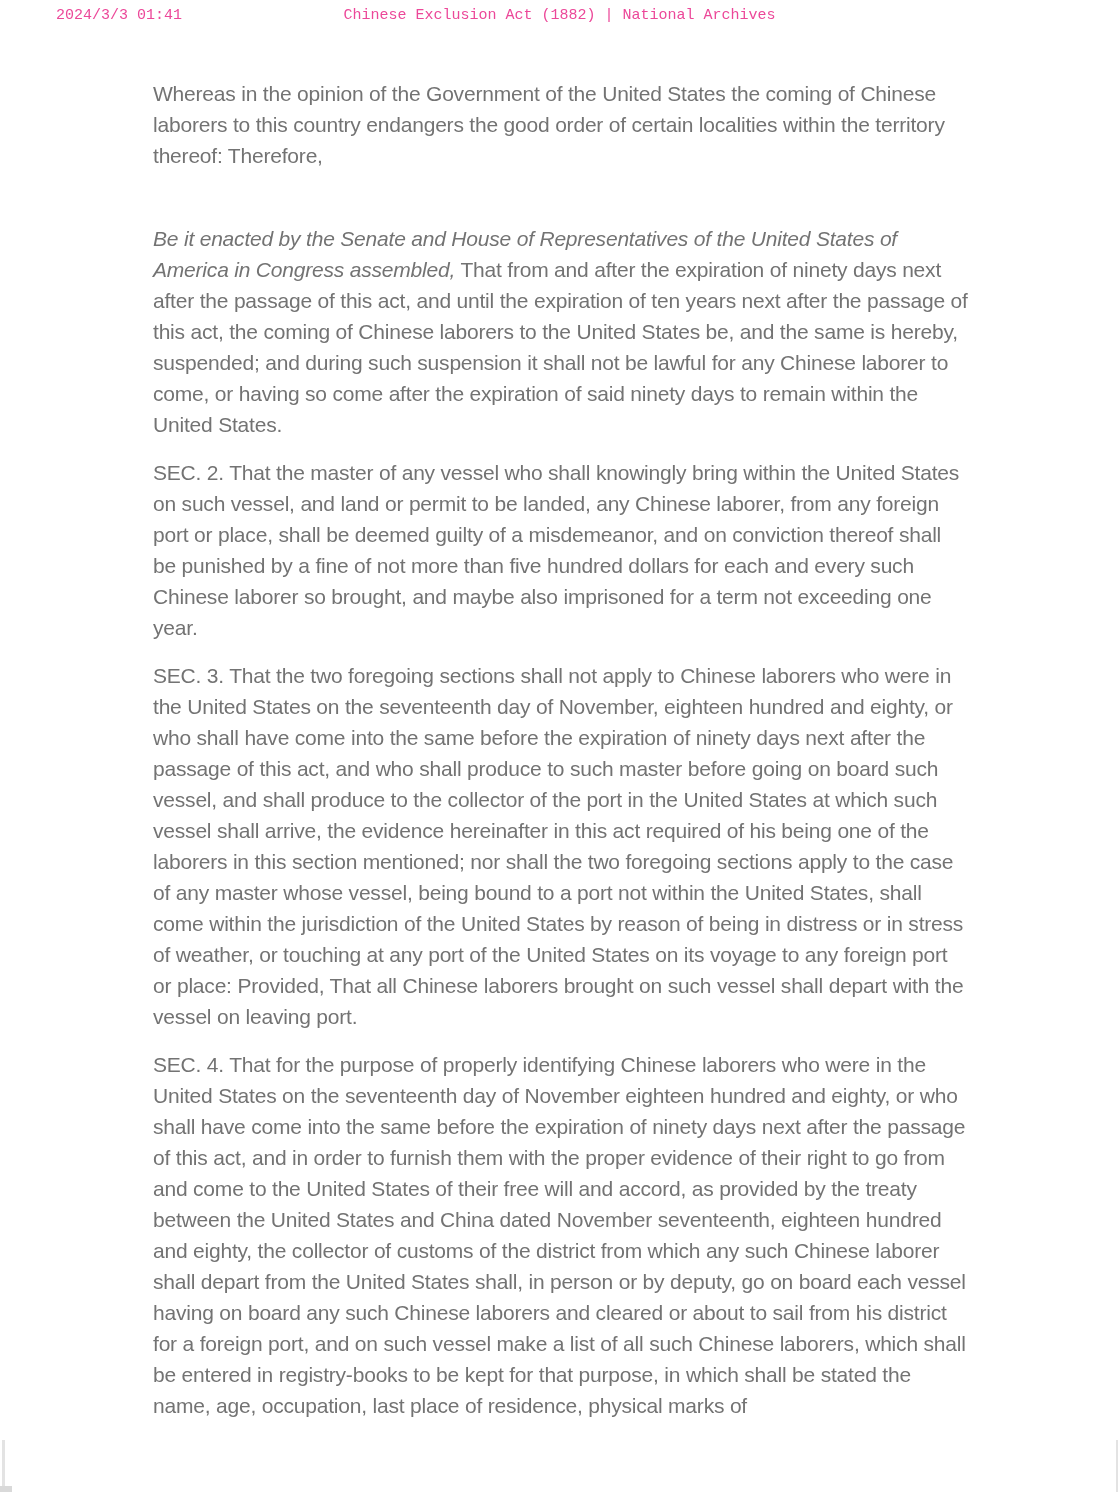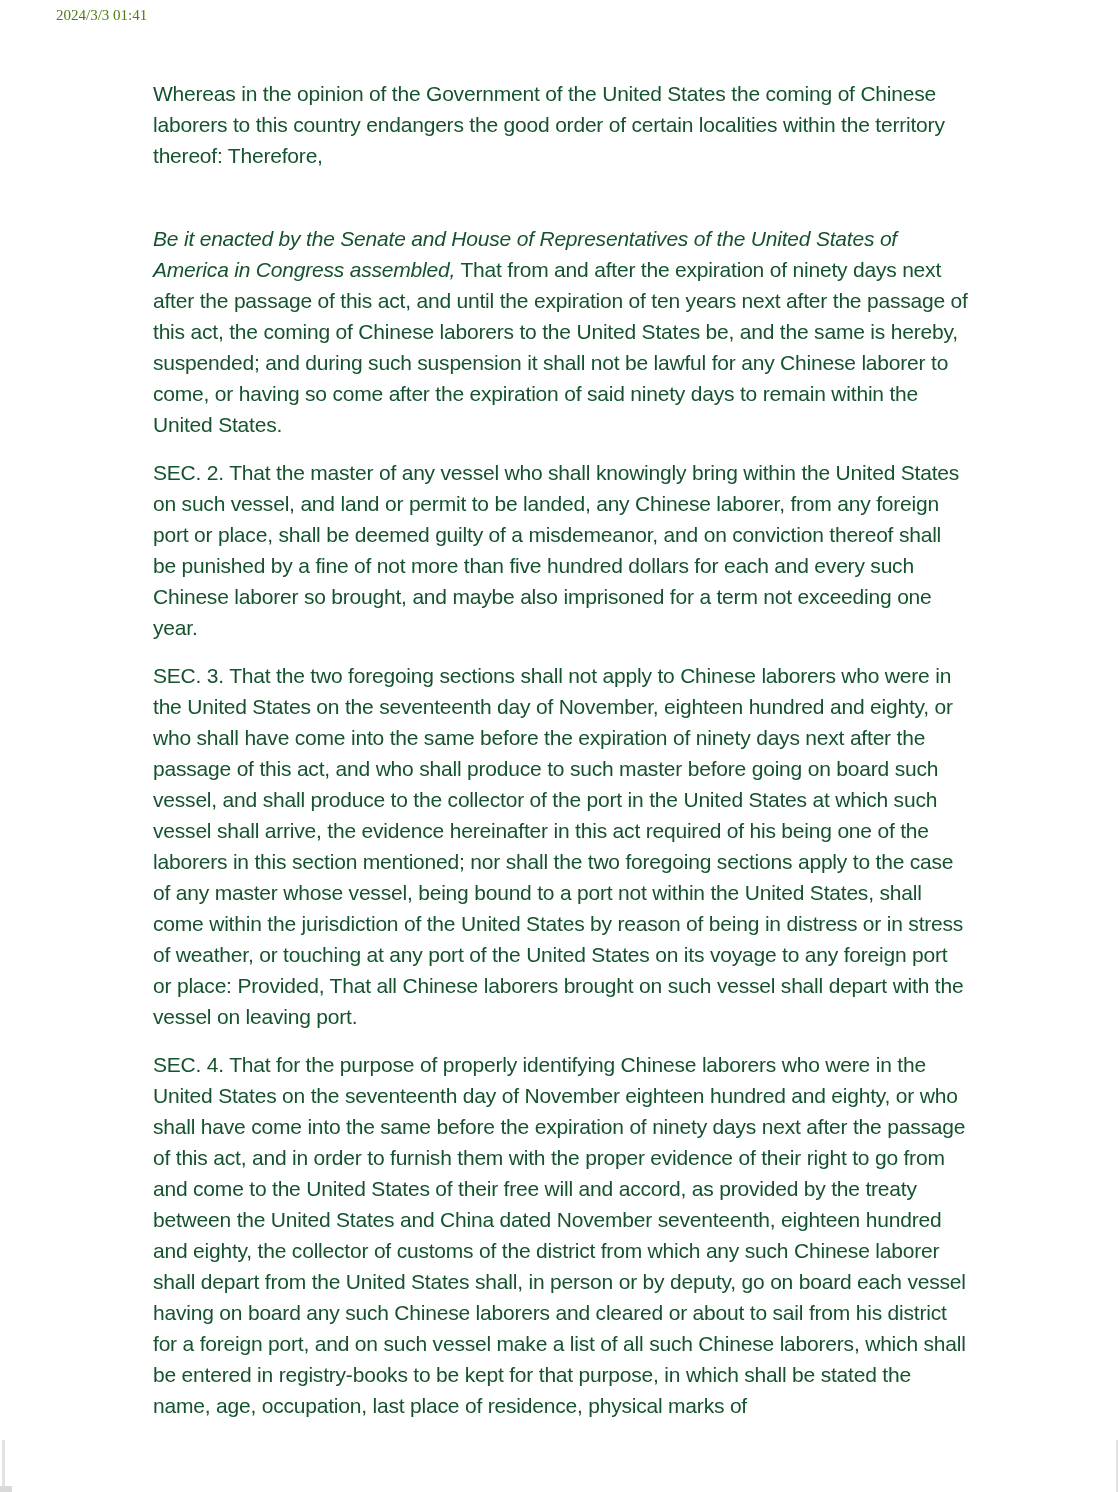--- a/index.html
+++ b/index.html
@@ -14,23 +14,23 @@
     overflow: hidden;
     font-family: "Liberation Sans", sans-serif;
     color: #1b1b1b;
   }
   .print-header {
     position: absolute;
     top: 6px;
     left: 0;
     width: 100%;
     height: 24px;
-    font-family: Liberation Serif, serif;
+    font-family: Liberation Mono, monospace;
     font-size: 15px;
-    color: #4d7c0f;
+    color: #ec4899;
   }
   .print-header .datetime {
     position: absolute;
     left: 56px;
     top: 1px;
     white-space: nowrap;
   }
   .print-header .doc-title {
     position: absolute;
     left: 0;
@@ -43,21 +43,21 @@
     position: absolute;
     top: 78px;
     left: 153px;
     width: 816px;
   }
   .para {
     margin: 0 0 17px 0;
     font-size: 21px;
     line-height: 31px;
     letter-spacing: -0.2px;
-    color: #14532d;
+    color: #737373;
     text-align: left;
   }
   .para-enacted {
     margin-top: 52px;
   }
   .italic-lead {
     font-style: italic;
   }
   
   .edge-left {
@@ -83,20 +83,21 @@
     width: 12px;
     height: 6px;
     background: #d9d9d9;
   }
 </style>
 </head>
 <body>
 
 <header class="print-header">
   <span class="datetime">2024/3/3 01:41</span>
+  <span class="doc-title">Chinese Exclusion Act (1882) | National Archives</span>
 </header>
 
 <main class="doc-body">
   <p class="para">Whereas in the opinion of the Government of the United States the coming of Chinese laborers to this country endangers the good order of certain localities within the territory thereof: Therefore,</p>
 
   <p class="para para-enacted"><span class="italic-lead">Be it enacted by the Senate and House of Representatives of the United States of America in Congress assembled,</span><span> That from and after the expiration of ninety days next after the passage of this act, and until the expiration of ten years next after the passage of this act, the coming of Chinese laborers to the United States be, and the same is hereby, suspended; and during such suspension it shall not be lawful for any Chinese laborer to come, or having so come after the expiration of said ninety days to remain within the United States.</span></p>
 
   <p class="para">SEC. 2. That the master of any vessel who shall knowingly bring within the United States on such vessel, and land or permit to be landed, any Chinese laborer, from any foreign port or place, shall be deemed guilty of a misdemeanor, and on conviction thereof shall be punished by a fine of not more than five hundred dollars for each and every such Chinese laborer so brought, and maybe also imprisoned for a term not exceeding one year.</p>
 
   <p class="para">SEC. 3. That the two foregoing sections shall not apply to Chinese laborers who were in the United States on the seventeenth day of November, eighteen hundred and eighty, or who shall have come into the same before the expiration of ninety days next after the passage of this act, and who shall produce to such master before going on board such vessel, and shall produce to the collector of the port in the United States at which such vessel shall arrive, the evidence hereinafter in this act required of his being one of the laborers in this section mentioned; nor shall the two foregoing sections apply to the case of any master whose vessel, being bound to a port not within the United States, shall come within the jurisdiction of the United States by reason of being in distress or in stress of weather, or touching at any port of the United States on its voyage to any foreign port or place: Provided, That all Chinese laborers brought on such vessel shall depart with the vessel on leaving port.</p>

